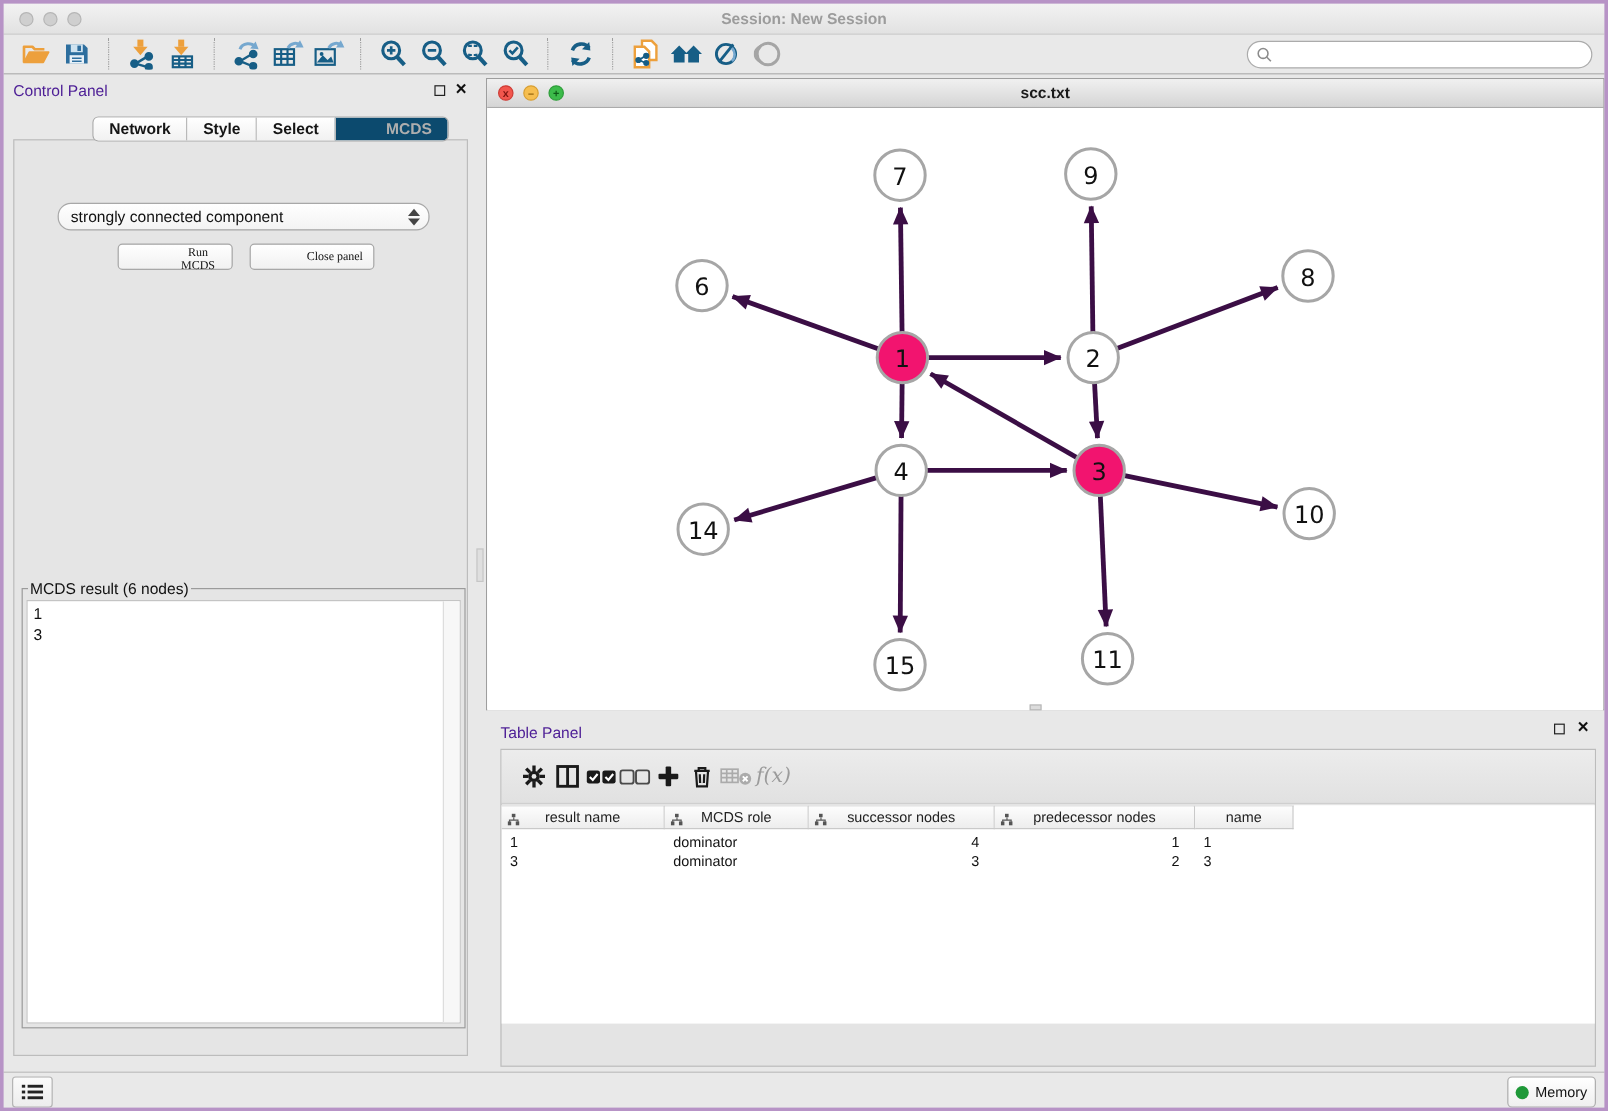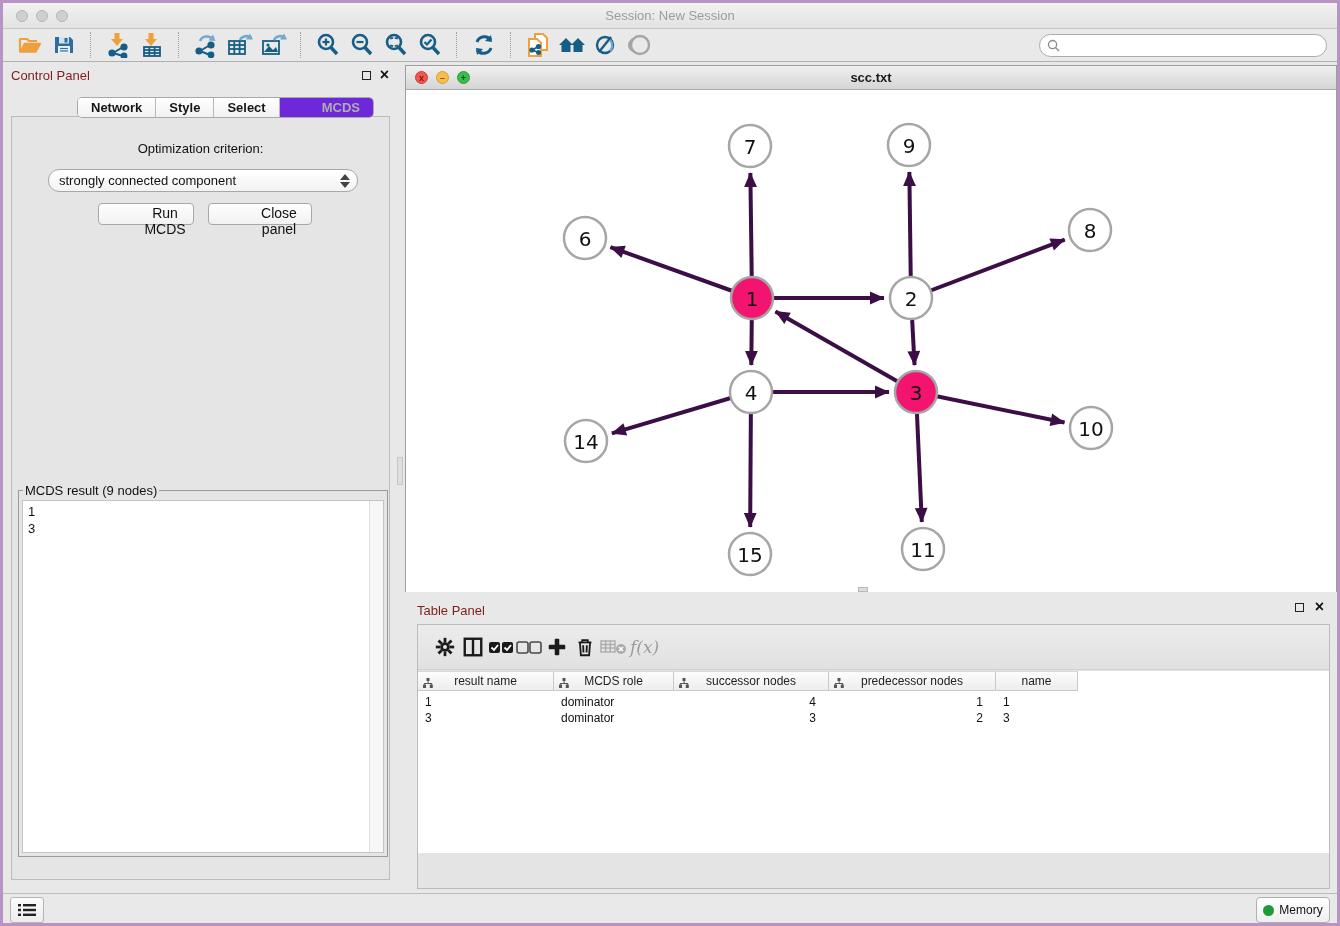--- a/index.html
+++ b/index.html
@@ -2,60 +2,60 @@
 <html><head>
 <meta charset="utf-8">
 <style>
   html,body{margin:0;padding:0;}
   body{width:1340px;height:926px;position:relative;background:#E8E8E8;
        font-family:"Liberation Sans",sans-serif;overflow:hidden;}
   .frame{position:absolute;inset:0;border:3px solid #B793C6;pointer-events:none;z-index:99;}
 
   
   #titlebar{position:absolute;left:3px;top:3px;right:3px;height:25px;
-    background:linear-gradient(#F2F2F2,#E2E2E2);border-bottom:1px solid #C6C6C6;}
+    background:linear-gradient(#F2F2F2,#E2E2E2);border-bottom:1px solid #C6C6C6;font-weight:bold;}
   #titlebar .dots{position:absolute;left:13px;top:7px;display:flex;gap:8px;}
   #titlebar .dot{width:12px;height:12px;border-radius:50%;background:#CFCFCF;border:1px solid #B6B6B6;box-sizing:border-box;}
   #titlebar .title{display:block;text-align:center;line-height:25px;font-size:13px;color:#9C9C9C;}
 
   
   #toolbar{position:absolute;left:3px;top:29px;right:3px;height:33px;background:#E9E9E9;
     border-bottom:1px solid #B0B0B0;display:flex;align-items:center;padding-left:10px;box-sizing:border-box;}
   .tbtn{width:34px;height:28px;display:flex;align-items:center;justify-content:center;cursor:pointer;}
   .tsep{width:1px;height:26px;border-left:1px dotted #9F9F9F;margin:0 9px;}
   #searchbox{position:absolute;right:10px;top:5px;width:288px;height:23px;background:#fff;
     border:1px solid #ABABAB;border-radius:12px;display:flex;align-items:center;padding-left:7px;box-sizing:border-box;}
   #searchbox input{border:none;outline:none;flex:1;font-size:12px;background:transparent;height:18px;margin-left:4px;}
 
   
   #control-panel{position:absolute;left:3px;top:64px;width:395px;height:826px;}
   .panel-header{position:relative;height:24px;}
-  .panel-title{position:absolute;left:8px;top:4px;font-size:13px;color:#7f1d1d;}
+  .panel-title{position:absolute;left:8px;top:4px;font-size:13px;color:#4c1d95;}
   .float-icon{position:absolute;top:7px;width:9px;height:9px;border:1.5px solid #222;box-sizing:border-box;cursor:pointer;}
   .close-icon{position:absolute;top:1px;font-size:16px;font-weight:bold;color:#111;cursor:pointer;line-height:20px;}
   #control-panel .float-icon{right:27px;} #control-panel .close-icon{right:9px;}
 
   .seg{display:inline-flex;border:1px solid #A9A9A9;border-radius:5px;overflow:hidden;background:#fff;}
   .seg span{padding:2px 13px;font-size:13px;font-weight:bold;color:#151515;
     background:linear-gradient(#FFFFFF,#F1F1F1);border-left:1px solid #B9B9B9;line-height:15px;cursor:pointer;white-space:nowrap;}
   .seg span:first-child{border-left:none;text-align:center;}
-  .seg span.sel{background:#6d28d9;color:#AEAEAE;padding-left:42px;}
+  .seg span.sel{background:#0c4a6e;color:#AEAEAE;padding-left:42px;}
 
   #cp-tabs{position:absolute;left:74px;top:33px;z-index:2;}
   #cp-inner{position:absolute;left:8px;top:52px;width:379px;height:764px;
     border:1px solid #BCBCBC;background:#E5E5E5;box-sizing:border-box;}
   #opt-label{display:block;text-align:center;margin-top:24px;font-size:13px;color:#111;}
   #criterion{position:absolute;left:36px;top:52px;width:310px;height:23px;border:1px solid #A8A8A8;border-radius:11px;
     background:linear-gradient(#FFFFFF,#F3F3F3);font-size:13px;color:#111;line-height:21px;padding-left:10px;box-sizing:border-box;cursor:pointer;}
   #criterion .stepper{position:absolute;right:7px;top:2px;width:10px;height:18px;}
   #criterion .stepper i{position:absolute;left:0;width:0;height:0;border-left:5px solid transparent;border-right:5px solid transparent;}
   #criterion .stepper i.up{top:2px;border-bottom:6px solid #444;}
   #criterion .stepper i.dn{bottom:2px;border-top:6px solid #444;}
   .aq-btn{position:absolute;top:86px;height:22px;border:1px solid #A8A8A8;border-radius:4px;
-    background:linear-gradient(#FFFFFF,#F1F1F1);font-size:14px;color:#111;font-family:Liberation Sans, sans-serif;cursor:pointer;padding-left:44px;}
+    background:linear-gradient(#FFFFFF,#F1F1F1);font-size:10px;color:#111;font-family:Liberation Serif, serif;cursor:pointer;padding-left:44px;}
   #run-btn{left:86px;width:96px;}
   #close-btn{left:196px;width:104px;}
 
   #result-fieldset{position:absolute;left:6px;top:366px;width:368px;height:372px;margin:0;padding:0;
     border:1px solid #9B9B9B;background:#E5E5E5;}
   #result-fieldset legend{font-size:13px;color:#111;margin-left:4px;padding:0 2px;}
   #result-area{position:absolute;left:3px;right:3px;top:2px;bottom:3px;background:#fff;border:1px solid #C4C4C4;overflow:hidden;}
   #result-lines{padding:2px 5px;font-size:13px;color:#111;line-height:17px;}
   #result-scroll{position:absolute;right:0;top:0;bottom:0;width:13px;background:#F7F7F7;border-left:1px solid #DDD;}
 
@@ -289,32 +289,31 @@
     <span class="float-icon"></span>
     <span class="close-icon">×</span>
   </div>
   <div id="cp-tabs" class="seg">
       <span>Network</span>
       <span>Style</span>
       <span>Select</span>
       <span class="sel">MCDS</span>
     </div>
   <div id="cp-inner">
-    <span id="opt-label">Optimization criterion:</span>
     <div id="criterion">
       <span>strongly connected component</span>
       <span class="stepper">
           <i class="up"></i>
           <i class="dn"></i>
         </span>
     </div>
     <button id="run-btn" class="aq-btn">Run MCDS</button>
     <button id="close-btn" class="aq-btn">Close panel</button>
     <fieldset id="result-fieldset">
-      <legend>MCDS result (9 nodes)</legend>
+      <legend>MCDS result (6 nodes)</legend>
       <div id="result-area">
         <div id="result-lines">
             <div>1</div>
             <div>3</div>
           </div>
         <div id="result-scroll"></div>
       </div>
     </fieldset>
   </div>
 </div>

